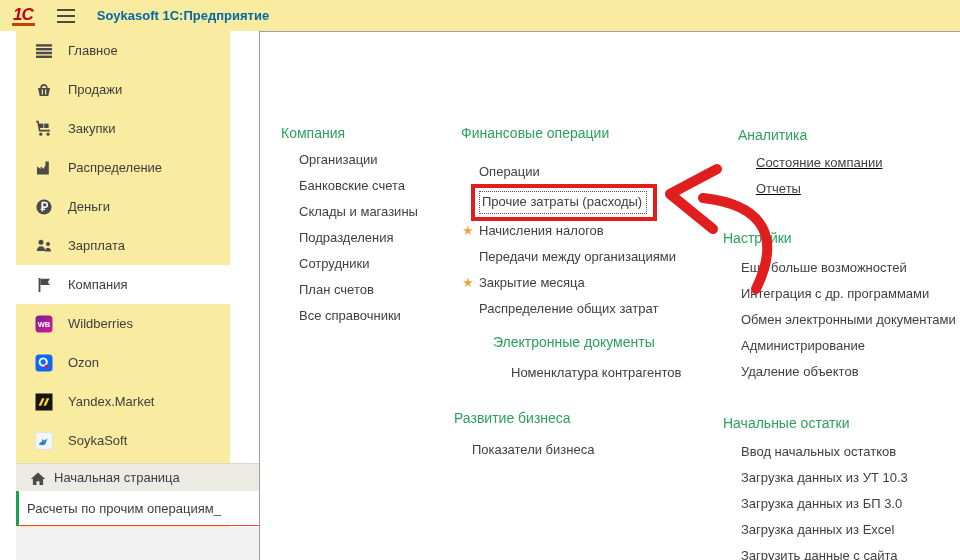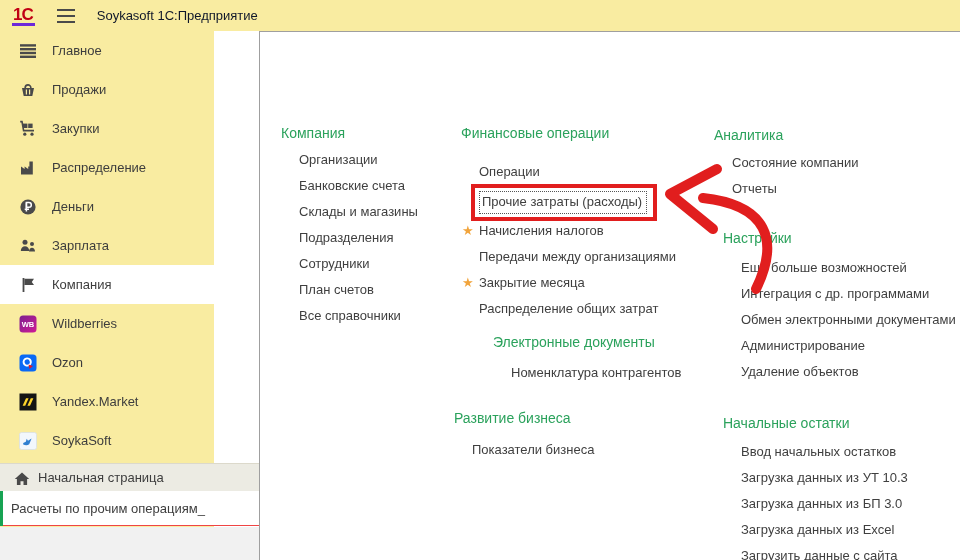--- a/index.html
+++ b/index.html
@@ -3,30 +3,30 @@
 <meta charset="utf-8">
 <style>
   * { margin:0; padding:0; box-sizing:border-box; }
   html,body { width:960px; height:560px; overflow:hidden; background:#fff;
               font-family:"Liberation Sans", sans-serif; }
   .stage { position:relative; width:960px; height:560px; }
 
   
   .topbar { position:absolute; left:0; top:0; width:960px; height:31px;
             background:#f9eca1; display:flex; align-items:center; }
-  .logo { font-weight:bold; font-size:17px; color:#c00014;
-          border-bottom:3px solid #6d28d9; line-height:17px; margin-left:12px;
+  .logo { font-style:italic; font-weight:bold; font-size:17px; color:#c00014;
+          border-bottom:3px solid #c2410c; line-height:17px; margin-left:12px;
           padding:0 2px 0 1px; letter-spacing:-1px; }
   .tb-burger { margin-left:22px; width:18px; height:14px; display:flex;
                flex-direction:column; justify-content:space-between; cursor:pointer; }
   .tb-burger div { height:2px; background:#4a4a4a; }
-  .tb-title { margin-left:22px; font-size:13px; color:#0f172a; }
+  .tb-title { margin-left:22px; font-size:13px; color:#0369a1;font-weight:bold; }
 
   
-  .sidebar { position:absolute; left:0; top:31px; width:214px; height:529px;
+  .sidebar { position:absolute; left:16px; top:31px; width:214px; height:529px;
              background:#f9eca1; }
   .side-item { height:39px; display:flex; align-items:center; padding-left:18px;
                cursor:pointer; color:#3d3d3d; font-size:13px; }
   .side-item.selected { background:#ffffff; }
   .side-icon { width:20px; height:20px; margin-right:14px; flex:0 0 20px; }
   .side-icon svg { width:20px; height:20px; display:block; }
 
   .home-row { position:absolute; left:0; top:432px; width:259px; height:28px;
               background:#ecebe3; border-top:1px solid #dcd9cb;
               display:flex; align-items:center; padding-left:12px; cursor:pointer; }
@@ -250,23 +250,23 @@
           <ul class="menu-items" style="margin-top: 8px; text-align: right;">
             <li class="menu-item"><span class="link-text">Номенклатура контрагентов</span></li>
           </ul>
         </div>
         <div class="menu-section" style="left: 194px; top: 376px;">
           <h3 class="section-title">Развитие бизнеса</h3>
           <ul class="menu-items" style="margin-top: 9px;">
             <li class="menu-item"><span class="link-text">Показатели бизнеса</span></li>
           </ul>
         </div>
-        <div class="menu-section" style="left: 454px; top: 93px;">
+        <div class="menu-section" style="left: 478px; top: 93px;">
           <h3 class="section-title">Аналитика</h3>
-          <ul class="menu-items" style="margin-top: 5px;">
+          <ul class="menu-items" style="margin-top: 5px; text-decoration: underline;">
             <li class="menu-item"><span class="link-text">Состояние компании</span></li>
             <li class="menu-item"><span class="link-text">Отчеты</span></li>
           </ul>
         </div>
         <div class="menu-section" style="left: 463px; top: 196px;">
           <h3 class="section-title">Настройки</h3>
           <ul class="menu-items" style="margin-top: 7px;">
             <li class="menu-item"><span class="link-text">Еще больше возможностей</span></li>
             <li class="menu-item"><span class="link-text">Интеграция с др. программами</span></li>
             <li class="menu-item"><span class="link-text">Обмен электронными документами</span></li>

